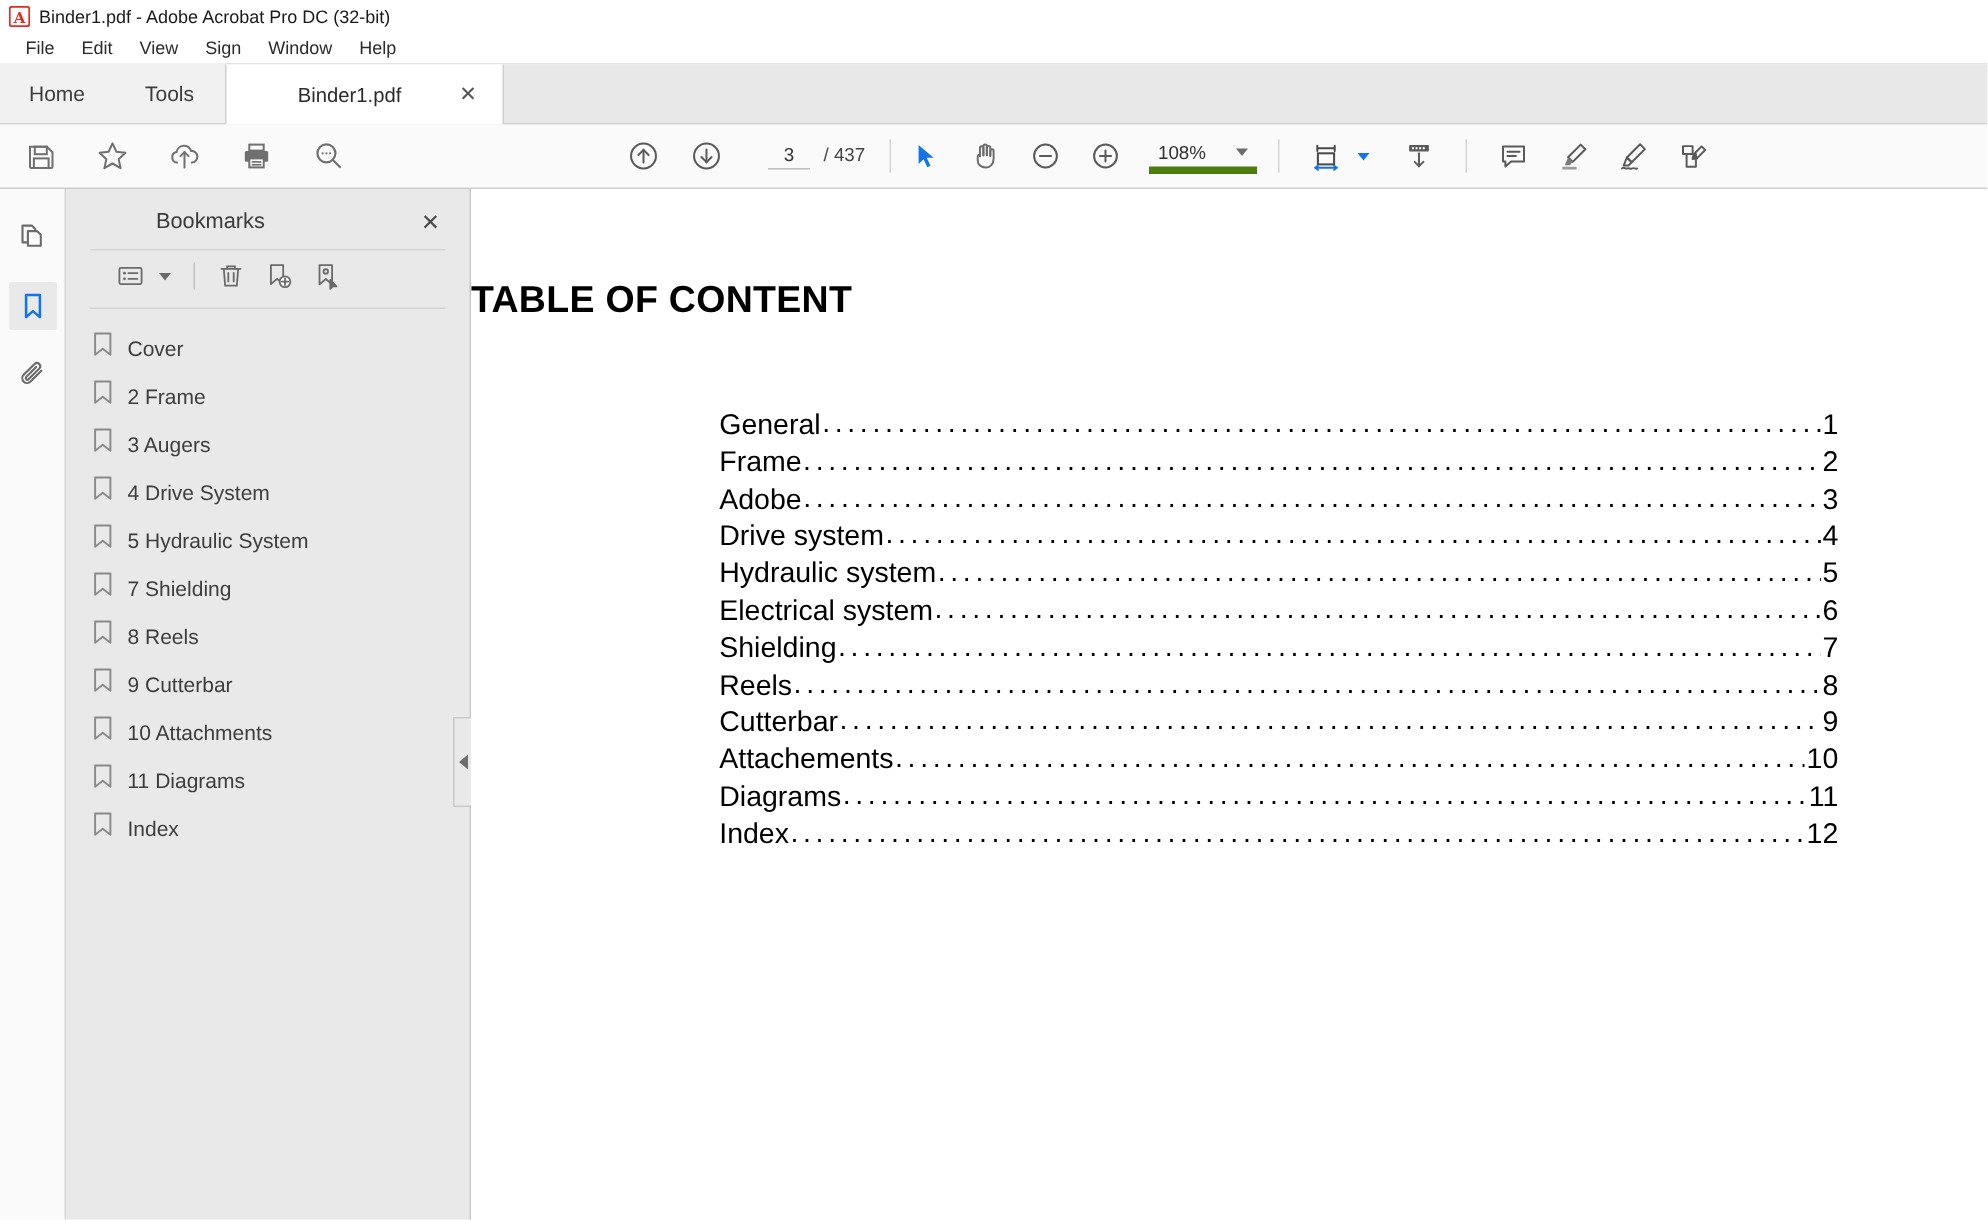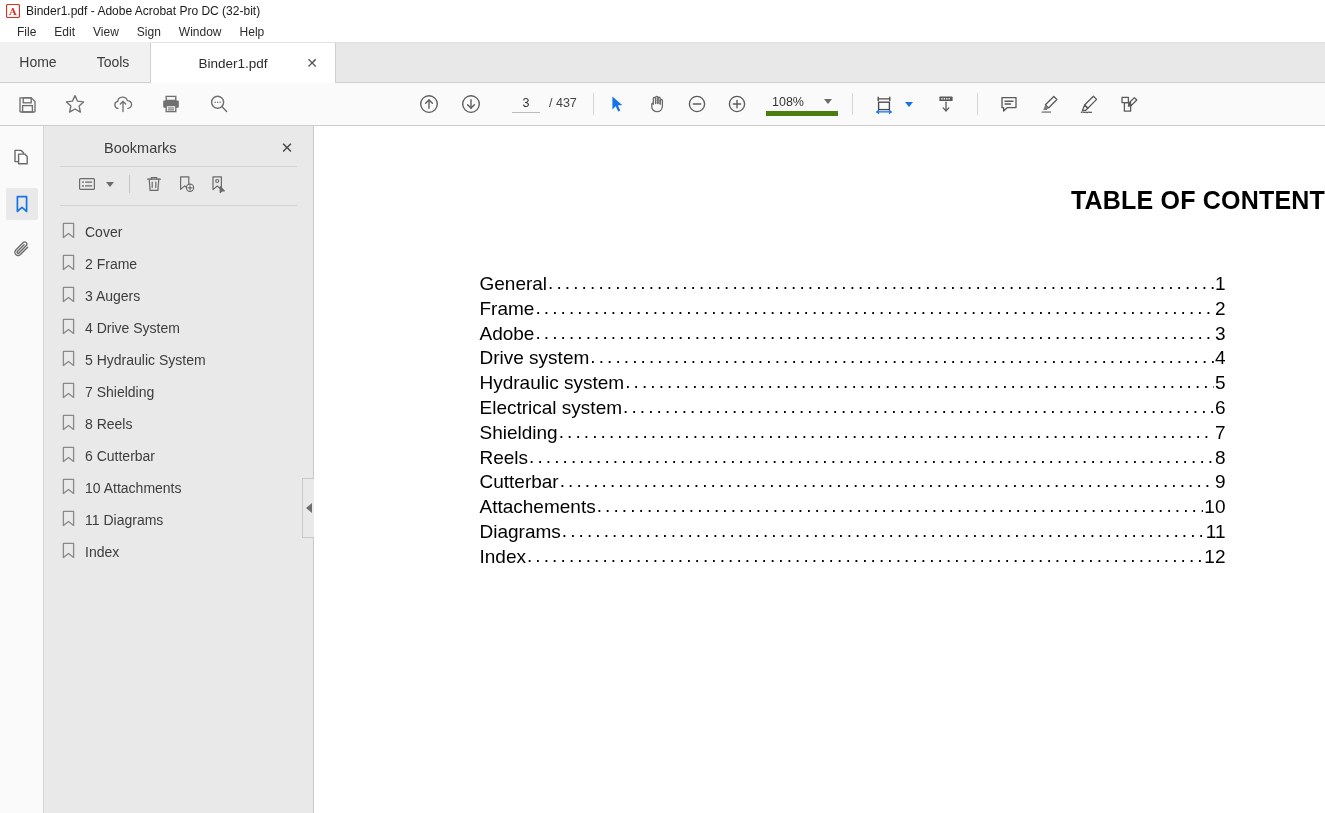--- a/index.html
+++ b/index.html
@@ -268,21 +268,21 @@
     flex: 1;
     background: #ffffff;
     overflow: hidden;
     position: relative;
   }
   #page {
     background: #ffffff;
     padding-top: 60px;
   }
   #doc-title {
-    text-align: right;
+    text-align: left;
     font-size: 25px;
     font-weight: bold;
     color: #000;
     letter-spacing: 0.2px;
     font-family: "Liberation Sans", sans-serif;
   }
   #toc {
     margin: 57px auto 0 auto;
     width: 812px;
     padding-left: 66px;
@@ -610,21 +610,21 @@
             </svg>
         </span>
         <span class="bm-label">8 Reels</span>
       </div>
       <div class="bm-item">
         <span>
           <svg width="13" height="17" viewBox="0 0 13 17" fill="none" stroke="#8a8a8a" stroke-width="1.3" stroke-linejoin="round">
               <path d="M1.4 1.3h10.2v14.2l-5.1-4-5.1 4z"></path>
             </svg>
         </span>
-        <span class="bm-label">6 Cutterbar</span>
+        <span class="bm-label">9 Cutterbar</span>
       </div>
       <div class="bm-item">
         <span>
           <svg width="13" height="17" viewBox="0 0 13 17" fill="none" stroke="#8a8a8a" stroke-width="1.3" stroke-linejoin="round">
               <path d="M1.4 1.3h10.2v14.2l-5.1-4-5.1 4z"></path>
             </svg>
         </span>
         <span class="bm-label">10 Attachments</span>
       </div>
       <div class="bm-item">

